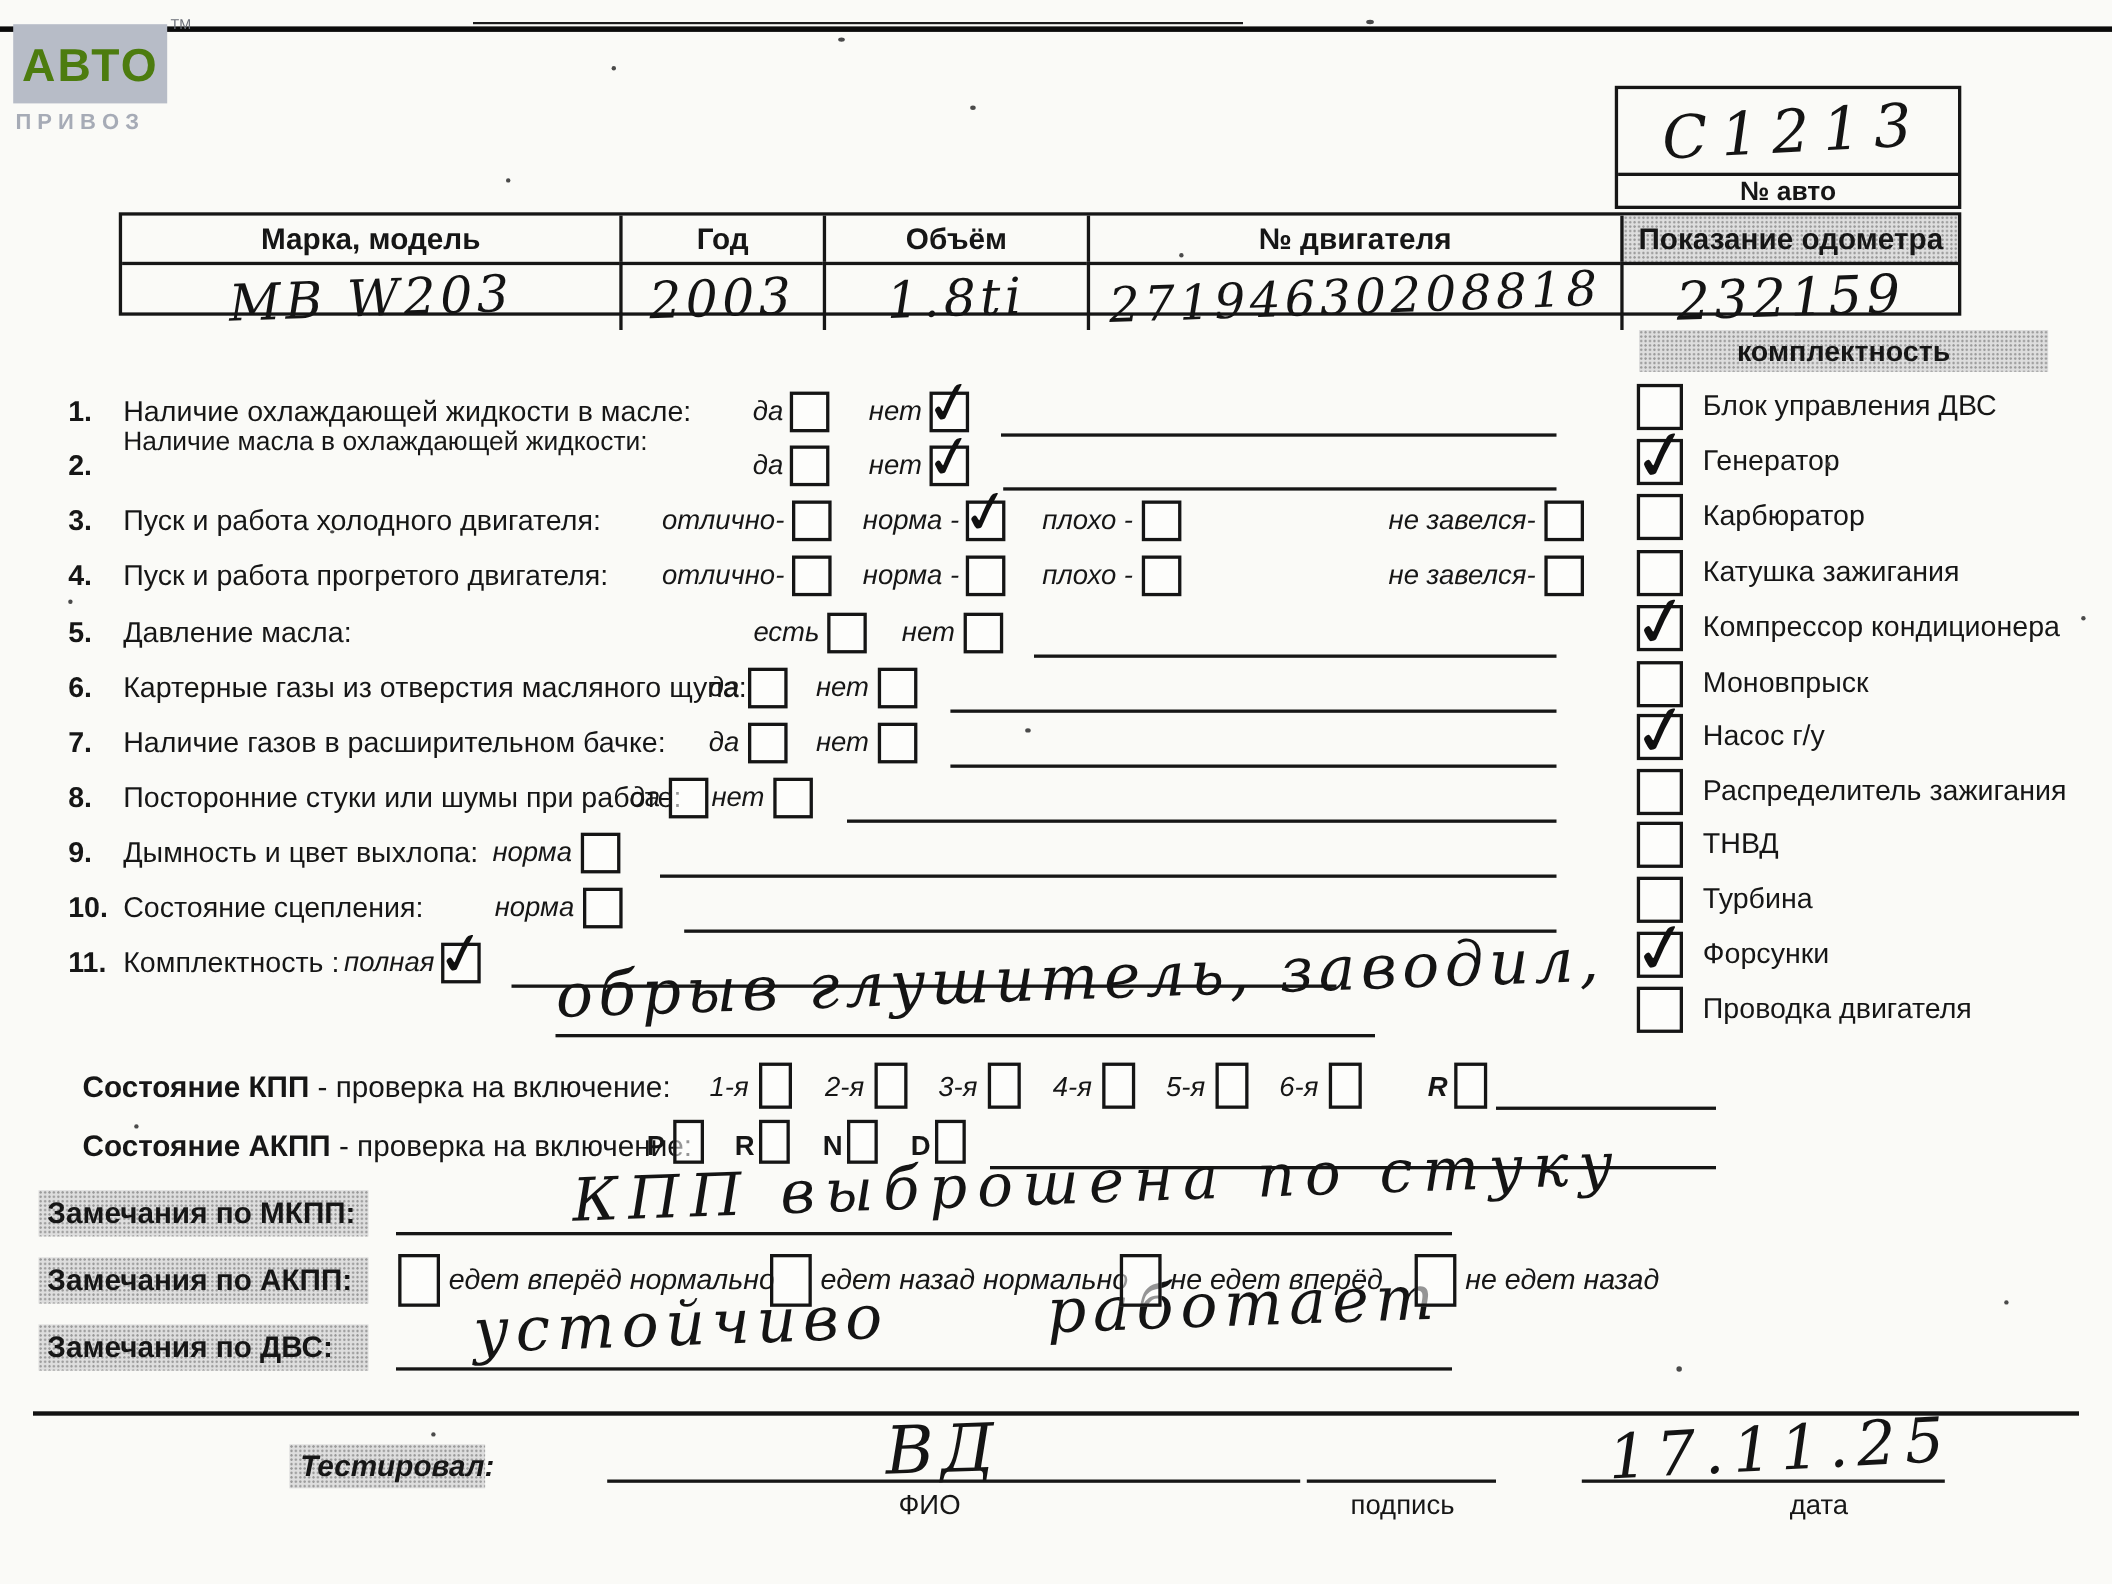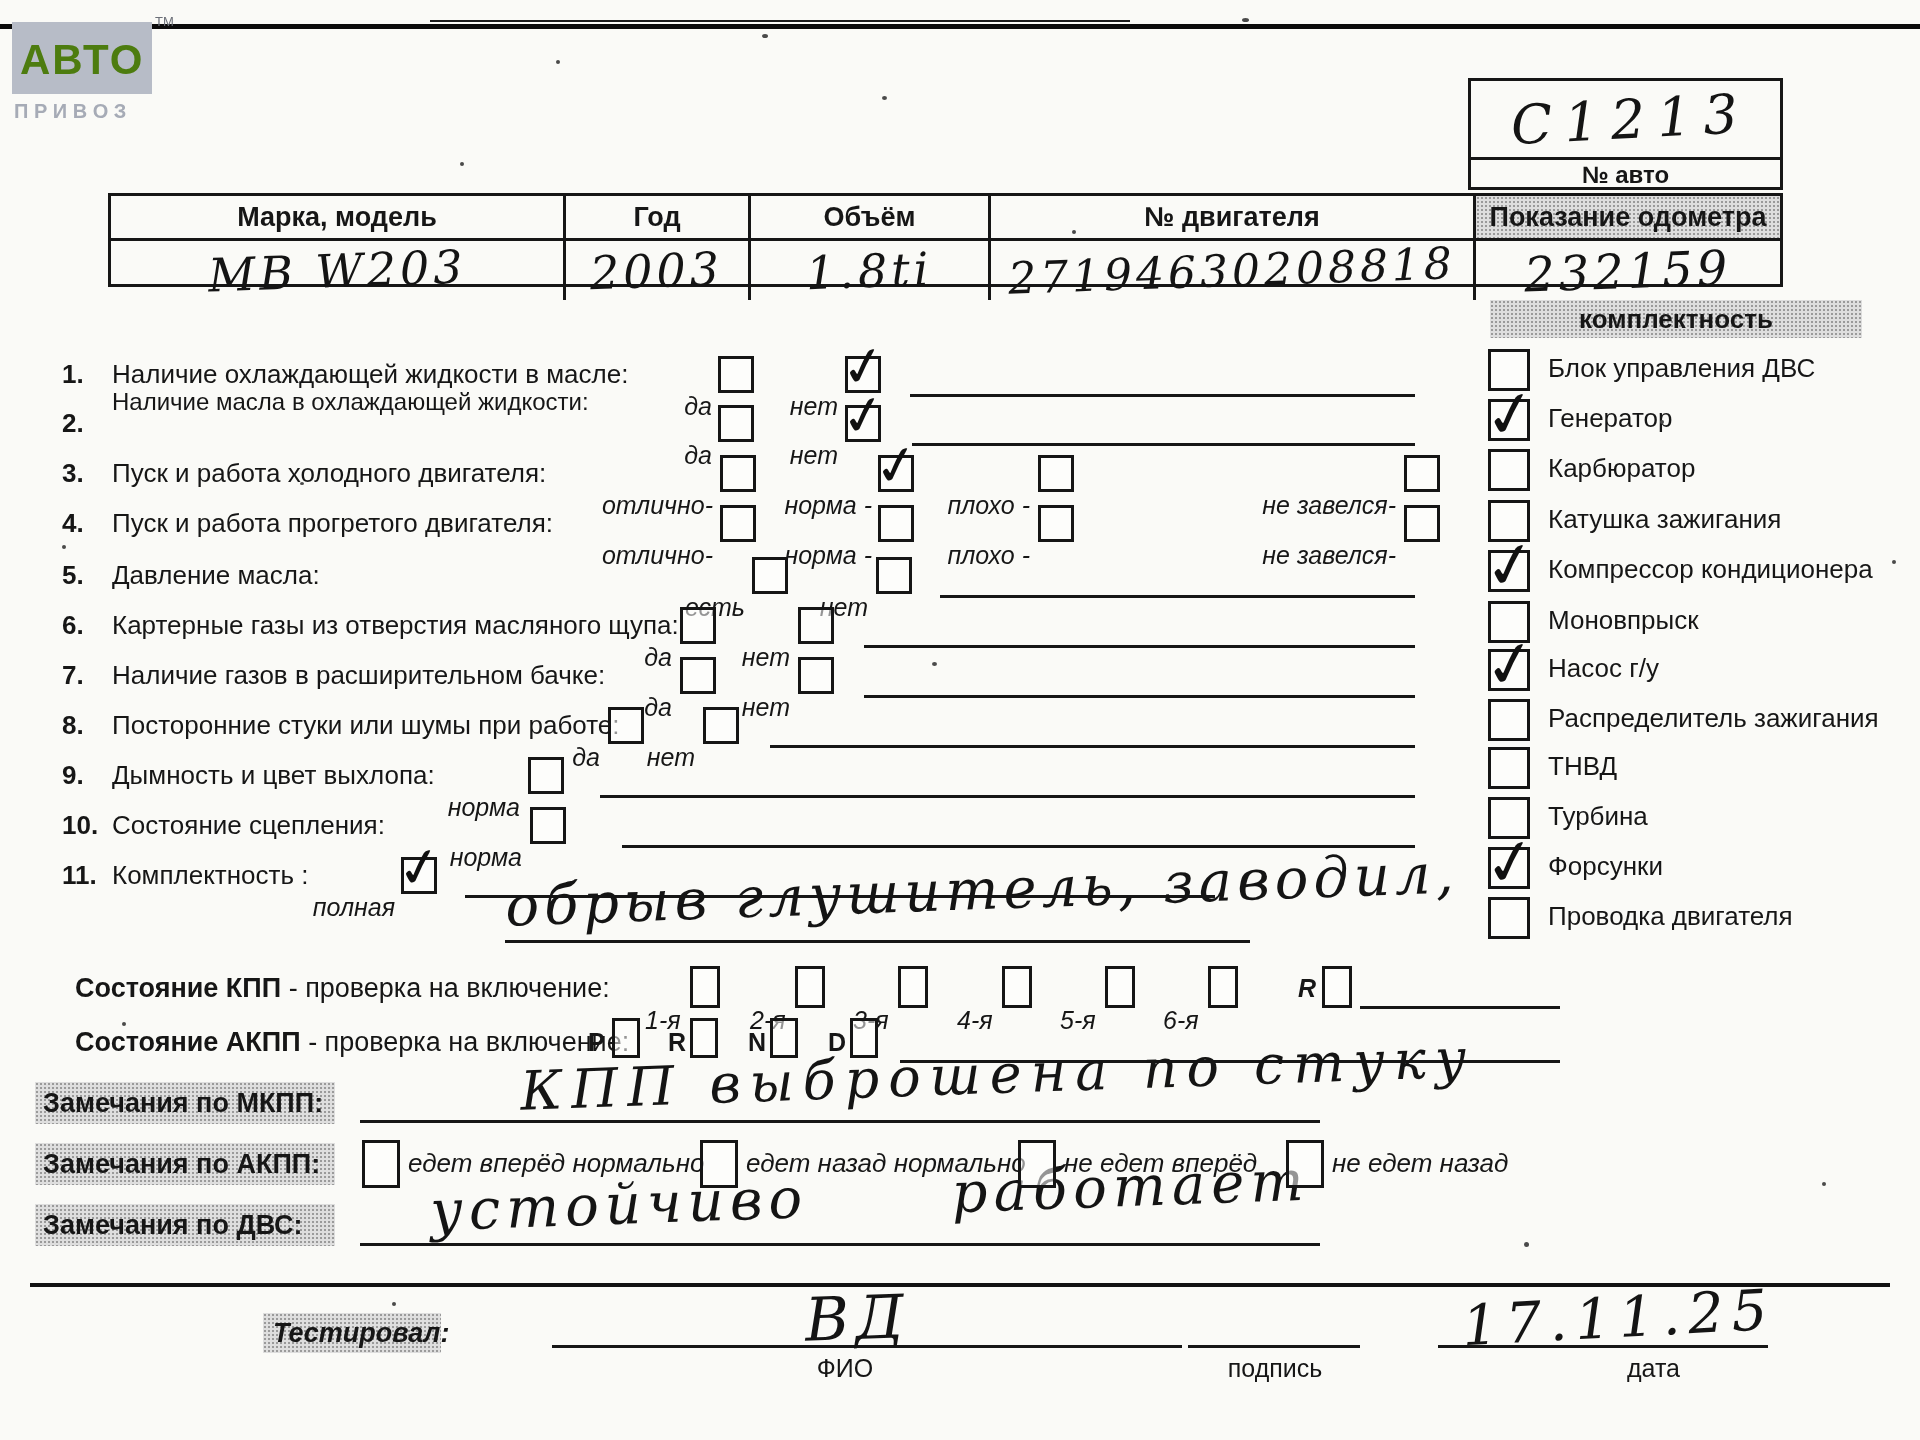--- a/index.html
+++ b/index.html
@@ -3,21 +3,21 @@
 <meta charset="utf-8">
 <style>
   html,body{margin:0;padding:0;background:#e8e8e4;}
   #page{position:relative;width:1920px;height:1440px;background:#fafaf7;overflow:hidden;
         font-family:"Liberation Sans",sans-serif;color:#161616;}
   .abs{position:absolute;}
   .shade{background-color:#dedede;background-image:radial-gradient(#9a9a9a 1px, transparent 1.2px);background-size:4px 4px;}
   .cb{position:absolute;border:3px solid #151515;background:rgba(255,255,255,.55);box-sizing:border-box;}
   .check{position:absolute;font-family:"DejaVu Sans",sans-serif;font-weight:bold;color:#101010;
          transform:rotate(-10deg);line-height:1;pointer-events:none;}
-  .opt{position:absolute;font-style:italic;font-size:25px;white-space:nowrap;line-height:40px;margin-top:32px;}
+  .opt{position:absolute;font-style:italic;font-size:25px;white-space:nowrap;line-height:40px;}
   .lbl{white-space:nowrap;}
   .line{position:absolute;border-bottom:3px solid #161616;height:0;}
   .hand{font-family:"DejaVu Serif",serif;font-style:italic;color:#141414;white-space:nowrap;line-height:1;}
   .bold{font-weight:bold;}
   .speck{position:absolute;background:#4a4a4a;border-radius:50%;}
   .hdrcell{position:absolute;display:flex;align-items:center;justify-content:center;
            font-weight:bold;font-size:27px;box-sizing:border-box;border-left:3px solid #161616;}
   .valcell{position:absolute;display:flex;align-items:center;justify-content:center;box-sizing:border-box;border-left:3px solid #161616;}
 </style>
 </head>

